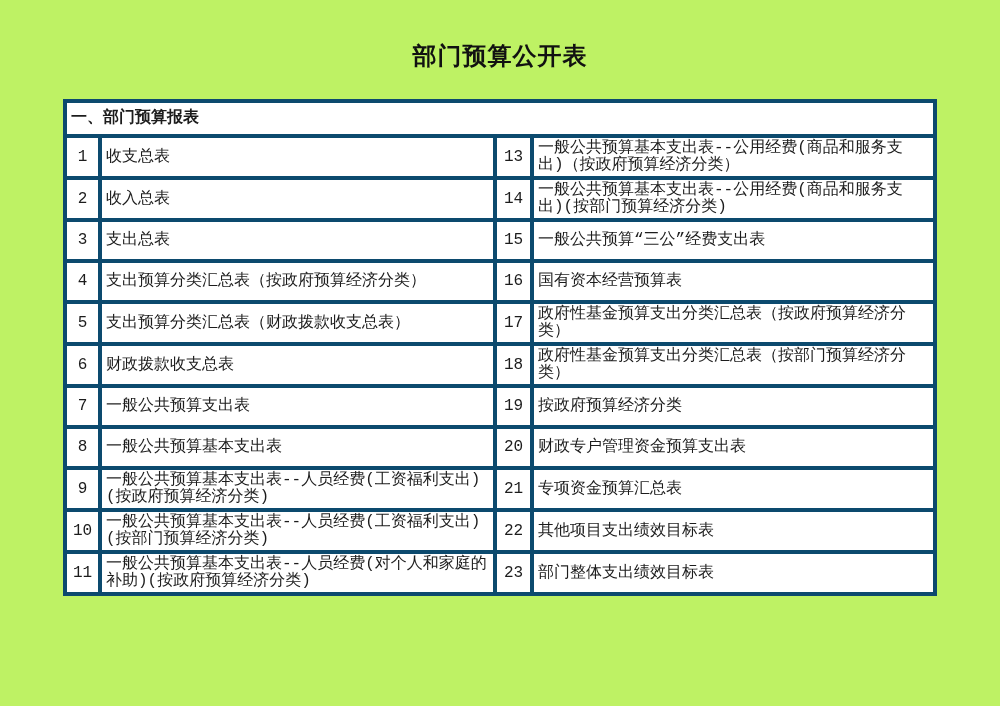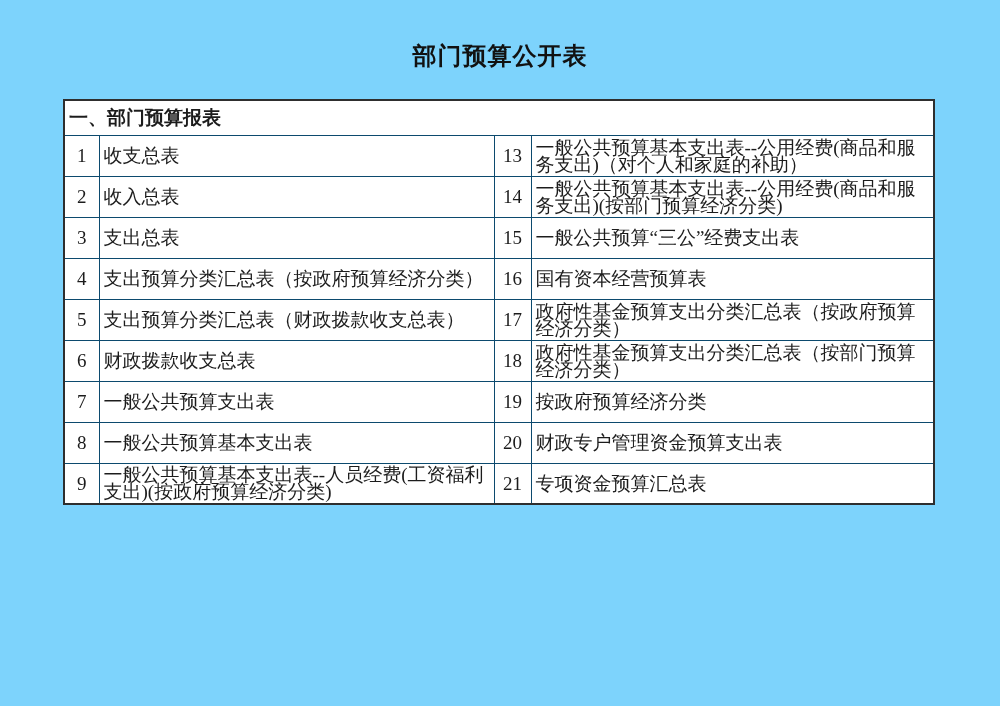--- a/index.html
+++ b/index.html
@@ -7,45 +7,46 @@
     width: 1000px;
     height: 706px;
     background: #ffffff;
     font-family: "Liberation Serif", "DejaVu Serif", serif;
     color: #1c1c1c;
   }
   .page {
     position: relative;
     width: 1000px;
     height: 706px;
-    background: #7dd3fc;
+    background: #bef264;
     overflow: hidden;
   }
   .doc-title {
     padding-top: 40px;
     text-align: center;
     font-size: 24px;
     font-weight: bold;
     color: #111111;
     letter-spacing: 1px;
   }
   table.budget-table {
     border-collapse: collapse;
     table-layout: fixed;
     margin: 27px 0 0 63px;
     width: 870px;
     border: 2px solid #2e2e2e;
     background: #ffffff;
   }
   table.budget-table td {
-    border: 1px solid #0c4a6e;
-    font-size: 19px;
+    border: 4px solid #0c4a6e;
+    font-size: 16px;
     line-height: 17px;
     vertical-align: middle;
     overflow: hidden;
+    font-family: Liberation Mono, monospace;
   }
   td.section-header {
     height: 35px;
     font-weight: bold;
     padding: 2px 4px;
     font-size: 13px;
   }
   tr.data-row { height: 41px; }
   td.num-cell {
     text-align: center;
@@ -72,21 +73,21 @@
     </colgroup>
     <tbody>
       <tr>
         <td class="section-header" colspan="4">一、部门预算报表</td>
       </tr>
 
     <tr class="data-row">
           <td class="num-cell">1</td>
           <td class="name-cell">收支总表</td>
           <td class="num-cell">13</td>
-          <td class="name-cell">一般公共预算基本支出表--公用经费(商品和服务支出)（对个人和家庭的补助）</td>
+          <td class="name-cell">一般公共预算基本支出表--公用经费(商品和服务支出)（按政府预算经济分类）</td>
         </tr>
         <tr class="data-row">
           <td class="num-cell">2</td>
           <td class="name-cell">收入总表</td>
           <td class="num-cell">14</td>
           <td class="name-cell">一般公共预算基本支出表--公用经费(商品和服务支出)(按部门预算经济分类)</td>
         </tr>
         <tr class="data-row">
           <td class="num-cell">3</td>
           <td class="name-cell">支出总表</td>
@@ -122,16 +123,28 @@
           <td class="name-cell">一般公共预算基本支出表</td>
           <td class="num-cell">20</td>
           <td class="name-cell">财政专户管理资金预算支出表</td>
         </tr>
         <tr class="data-row">
           <td class="num-cell">9</td>
           <td class="name-cell">一般公共预算基本支出表--人员经费(工资福利支出)(按政府预算经济分类)</td>
           <td class="num-cell">21</td>
           <td class="name-cell">专项资金预算汇总表</td>
         </tr>
+        <tr class="data-row">
+          <td class="num-cell">10</td>
+          <td class="name-cell">一般公共预算基本支出表--人员经费(工资福利支出)(按部门预算经济分类)</td>
+          <td class="num-cell">22</td>
+          <td class="name-cell">其他项目支出绩效目标表</td>
+        </tr>
+        <tr class="data-row">
+          <td class="num-cell">11</td>
+          <td class="name-cell">一般公共预算基本支出表--人员经费(对个人和家庭的补助)(按政府预算经济分类)</td>
+          <td class="num-cell">23</td>
+          <td class="name-cell">部门整体支出绩效目标表</td>
+        </tr>
       </tbody>
   </table>
 
 </div>
 
 </body></html>

